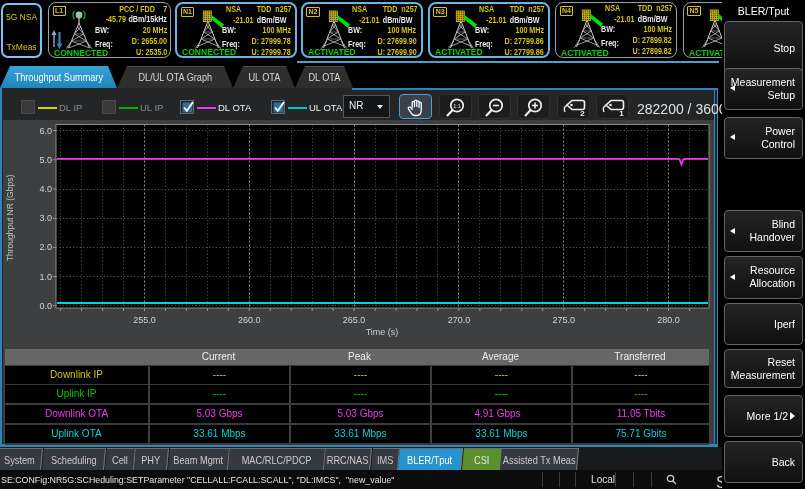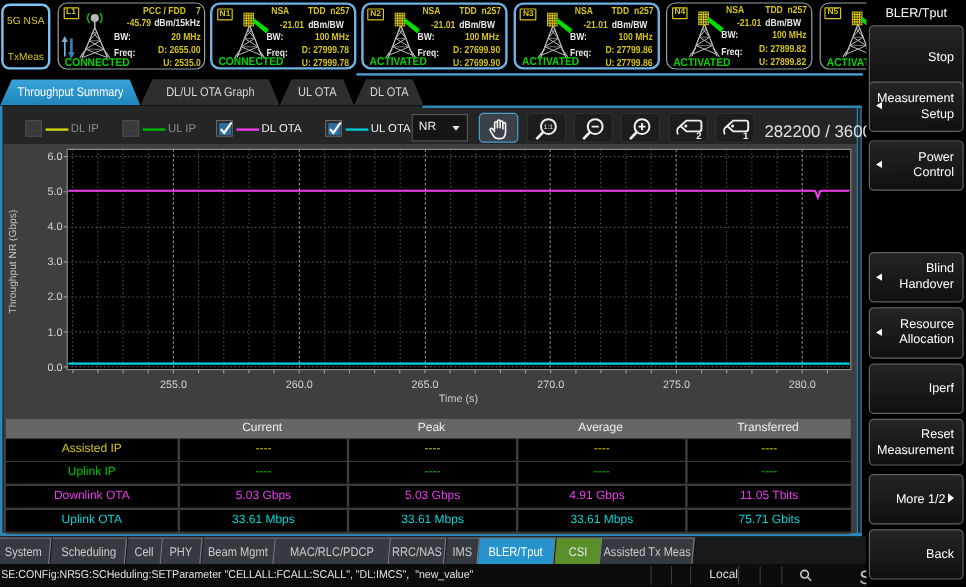--- a/index.html
+++ b/index.html
@@ -452,21 +452,21 @@
     </svg>
 <div id="ttable">
 <div class="trow thead" style="top:0;height:16px;line-height:16px">
 <div class="tcell" style="left:0px;width:143px;color:#f0f0f0"></div>
 <div class="tcell" style="left:143px;width:141px;color:#f0f0f0">Current</div>
 <div class="tcell" style="left:284px;width:141px;color:#f0f0f0">Peak</div>
 <div class="tcell" style="left:425px;width:141px;color:#f0f0f0">Average</div>
 <div class="tcell" style="left:566px;width:138px;color:#f0f0f0">Transferred</div>
 </div>
 <div class="trow" style="top:16.5px;height:18.2px;line-height:18.2px">
-<div class="tcell" style="left:0px;width:143px;color:#d4c414;">Assisted IP</div>
+<div class="tcell" style="left:0px;width:143px;color:#d4c414;">Downlink IP</div>
 <div class="tcell" style="left:143px;width:141px;color:#d4c414;border-left:2px solid #3f3f3f;">----</div>
 <div class="tcell" style="left:284px;width:141px;color:#d4c414;border-left:2px solid #3f3f3f;">----</div>
 <div class="tcell" style="left:425px;width:141px;color:#d4c414;border-left:2px solid #3f3f3f;">----</div>
 <div class="tcell" style="left:566px;width:138px;color:#d4c414;border-left:2px solid #3f3f3f;">----</div>
 </div>
 <div class="trow" style="top:36.2px;height:18.2px;line-height:18.2px">
 <div class="tcell" style="left:0px;width:143px;color:#00c800;">Uplink IP</div>
 <div class="tcell" style="left:143px;width:141px;color:#00c800;border-left:2px solid #3f3f3f;">----</div>
 <div class="tcell" style="left:284px;width:141px;color:#00c800;border-left:2px solid #3f3f3f;">----</div>
 <div class="tcell" style="left:425px;width:141px;color:#00c800;border-left:2px solid #3f3f3f;">----</div>

